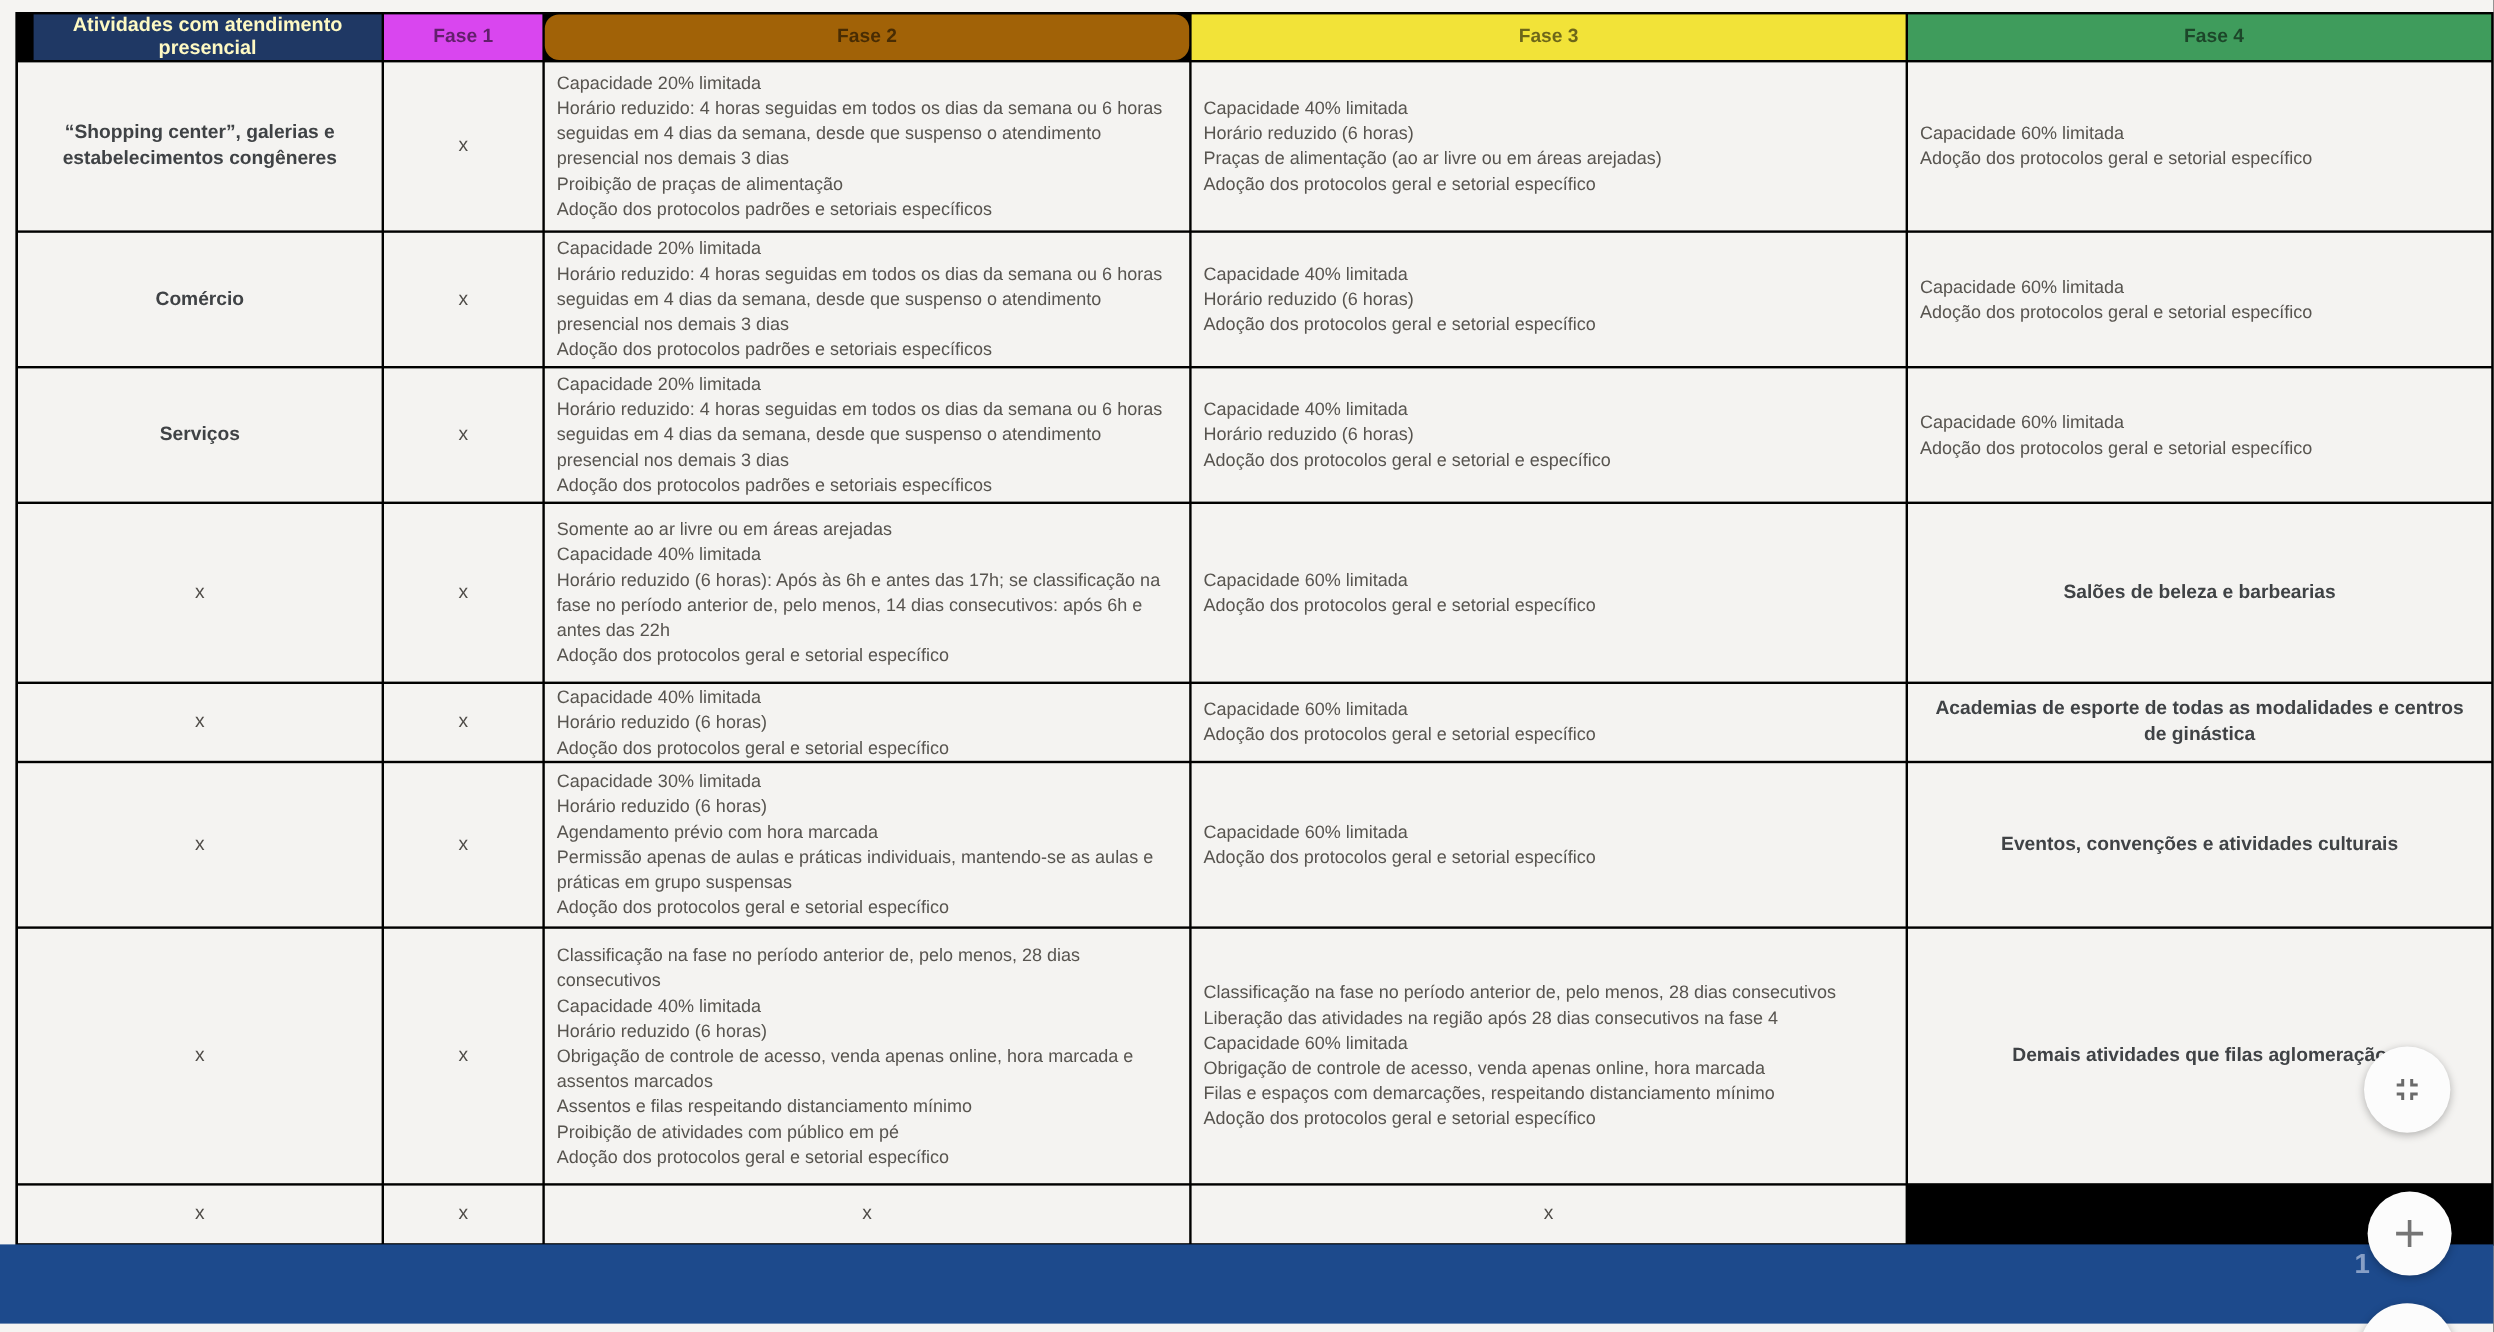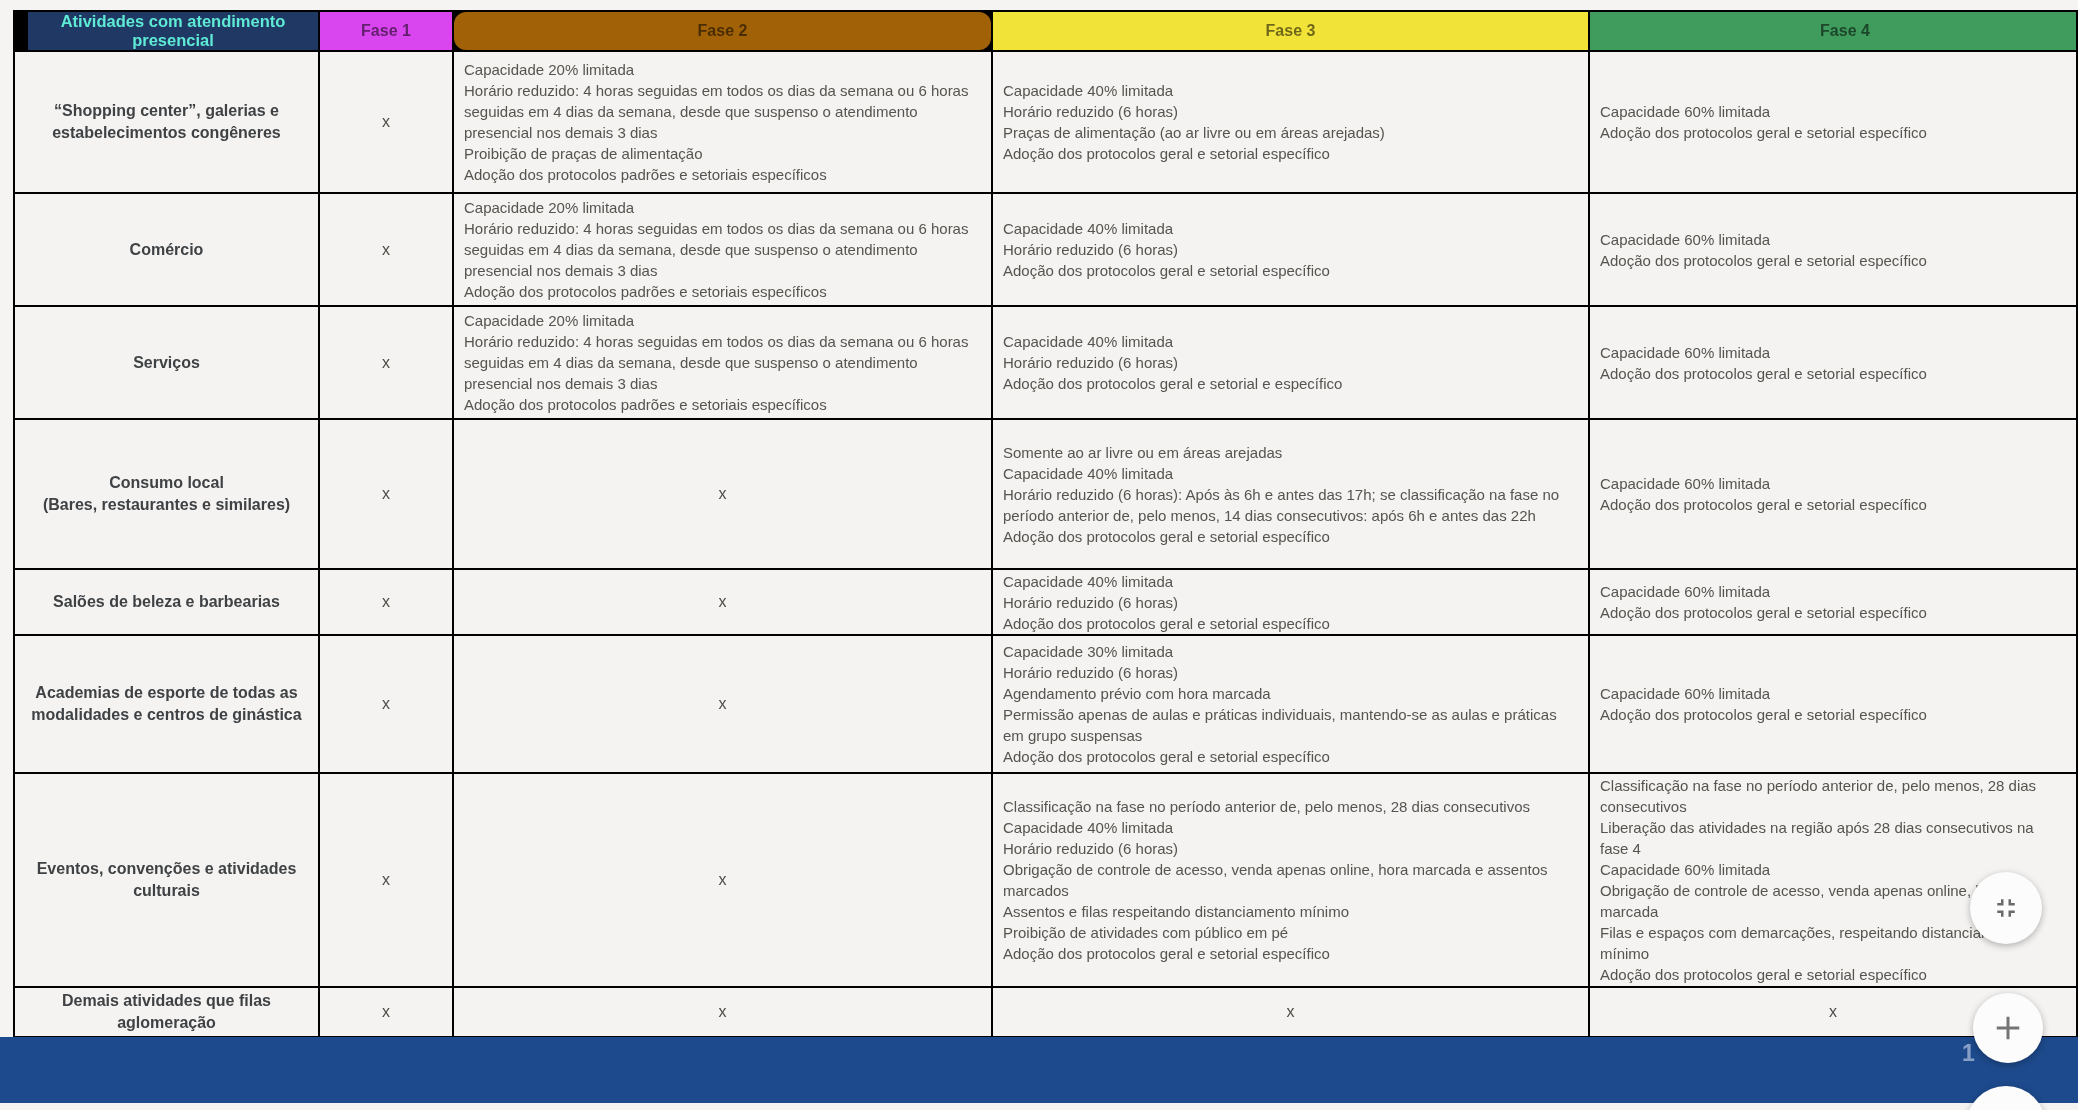--- a/index.html
+++ b/index.html
@@ -16,21 +16,21 @@
     display:grid;
     grid-template-columns:303px 132px 537px 595px 486px;
     grid-template-rows:38px 140px 111px 111px 148px 64px 136px 212px 48px;
     gap:2px;
     background:#000;
     border:2px solid #000;
   }
   .cell{background:#f4f3f1;overflow:hidden;}
   .hdr-main{
     display:flex;align-items:center;justify-content:center;text-align:center;
-    color:#5eead4;font-weight:bold;font-size:16.5px;line-height:19px;padding:0 14px;margin-left:13px;
+    color:#fef9c3;font-weight:bold;font-size:16.5px;line-height:19px;padding:0 14px;margin-left:13px;
   }
   .hdr-fase{
     display:flex;align-items:center;justify-content:center;
     font-weight:bold;font-size:16px;color:rgba(0,0,0,0.55);
   }
   .label-cell{
     display:flex;align-items:center;justify-content:center;text-align:center;
     font-weight:bold;font-size:16px;line-height:22px;color:#3f4245;
     padding:0 12px;white-space:pre-line;
   }
@@ -101,22 +101,20 @@
       <div class="cell label-cell">Serviços</div>
       <div class="cell x-cell">x</div>
       <div class="cell txt-cell">Capacidade 20% limitada
 Horário reduzido: 4 horas seguidas em todos os dias da semana ou 6 horas seguidas em 4 dias da semana, desde que suspenso o atendimento presencial nos demais 3 dias
 Adoção dos protocolos padrões e setoriais específicos</div>
       <div class="cell txt-cell">Capacidade 40% limitada
 Horário reduzido (6 horas)
 Adoção dos protocolos geral e setorial e específico</div>
       <div class="cell txt-cell">Capacidade 60% limitada
 Adoção dos protocolos geral e setorial específico</div>
-      <div class="cell label-cell">Consumo local
-(Bares, restaurantes e similares)</div>
       <div class="cell x-cell">x</div>
       <div class="cell x-cell">x</div>
       <div class="cell txt-cell">Somente ao ar livre ou em áreas arejadas
 Capacidade 40% limitada
 Horário reduzido (6 horas): Após às 6h e antes das 17h; se classificação na fase no período anterior de, pelo menos, 14 dias consecutivos: após 6h e antes das 22h
 Adoção dos protocolos geral e setorial específico</div>
       <div class="cell txt-cell">Capacidade 60% limitada
 Adoção dos protocolos geral e setorial específico</div>
       <div class="cell label-cell">Salões de beleza e barbearias</div>
       <div class="cell x-cell">x</div>

